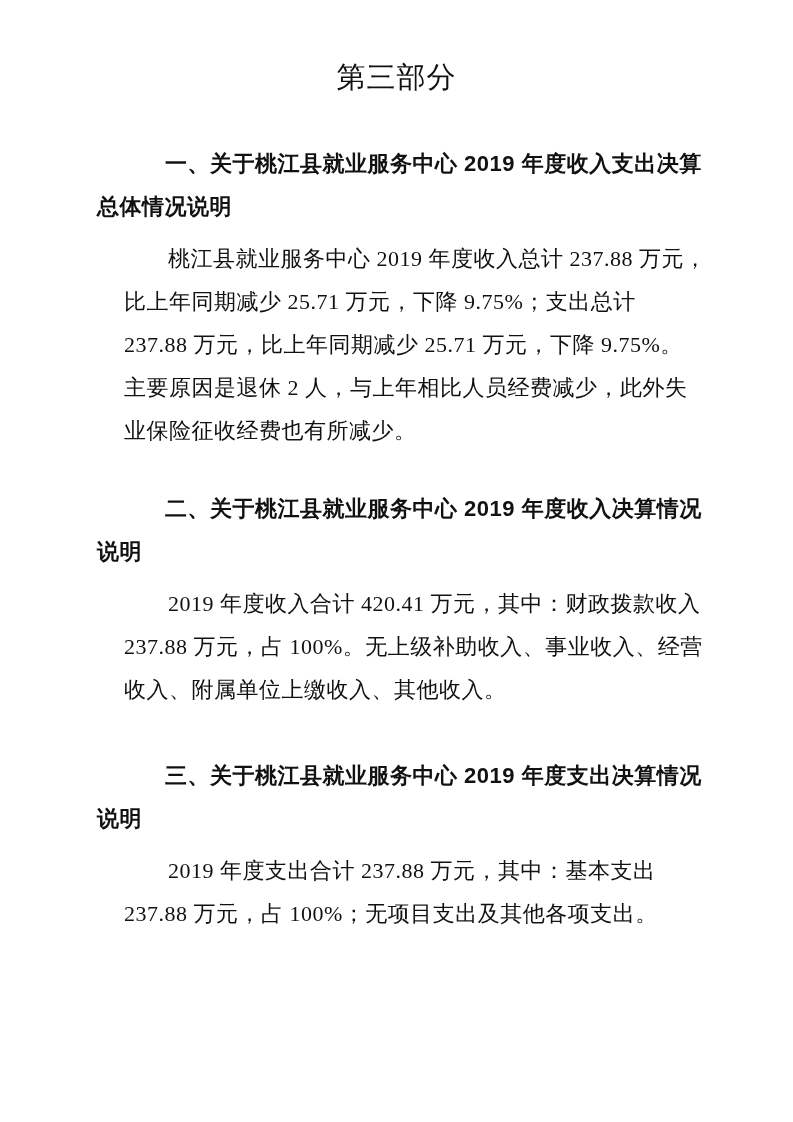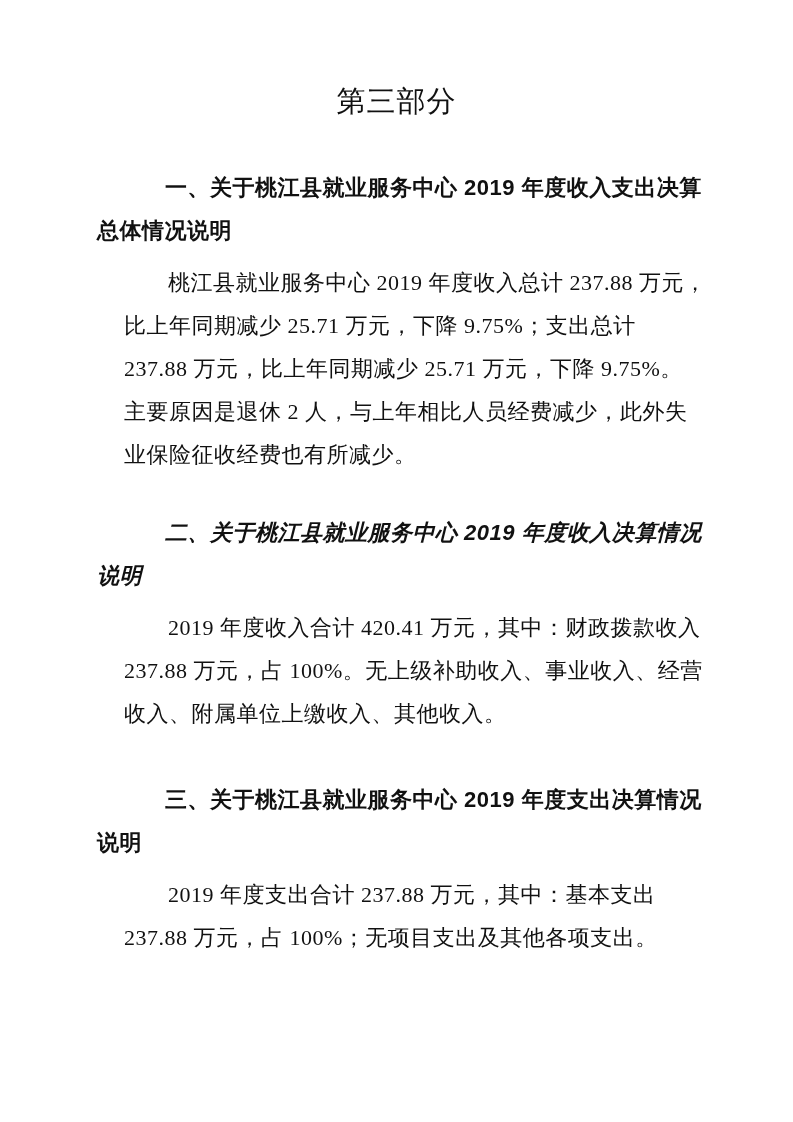--- a/index.html
+++ b/index.html
@@ -8,21 +8,21 @@
     background: #ffffff;
   }
   .page {
     position: relative;
     width: 793px;
     height: 1122px;
     box-sizing: border-box;
     background: #ffffff;
     color: #111111;
     overflow: hidden;
-    padding-top: 79px;
+    padding-top: 55px;
   }
   
   .part-title,
   .doc-title {
     font-family: "Liberation Serif", "DejaVu Serif", serif;
     font-weight: 400;
     font-size: 29px;
     line-height: 44px;
     text-align: center;
     margin: 0;
@@ -48,21 +48,21 @@
     font-size: 22px;
     line-height: 43px;
     margin: 9px;
     padding-left: 115px;
     text-indent: 44px;
     white-space: pre;
     letter-spacing: 0.5px;
   }
   section { margin: 0; }
   .sec-1 .sec-heading { margin-top: 43px; }
-  .sec-2 .sec-heading { margin-top: 35px; font-style: italic; }
+  .sec-2 .sec-heading { margin-top: 35px; }
   .sec-3 .sec-heading { margin-top: 43px; }
 </style>
 </head>
 <body>
 
 <div class="page">
 
   <h1 class="part-title">第三部分</h1>
 
 

